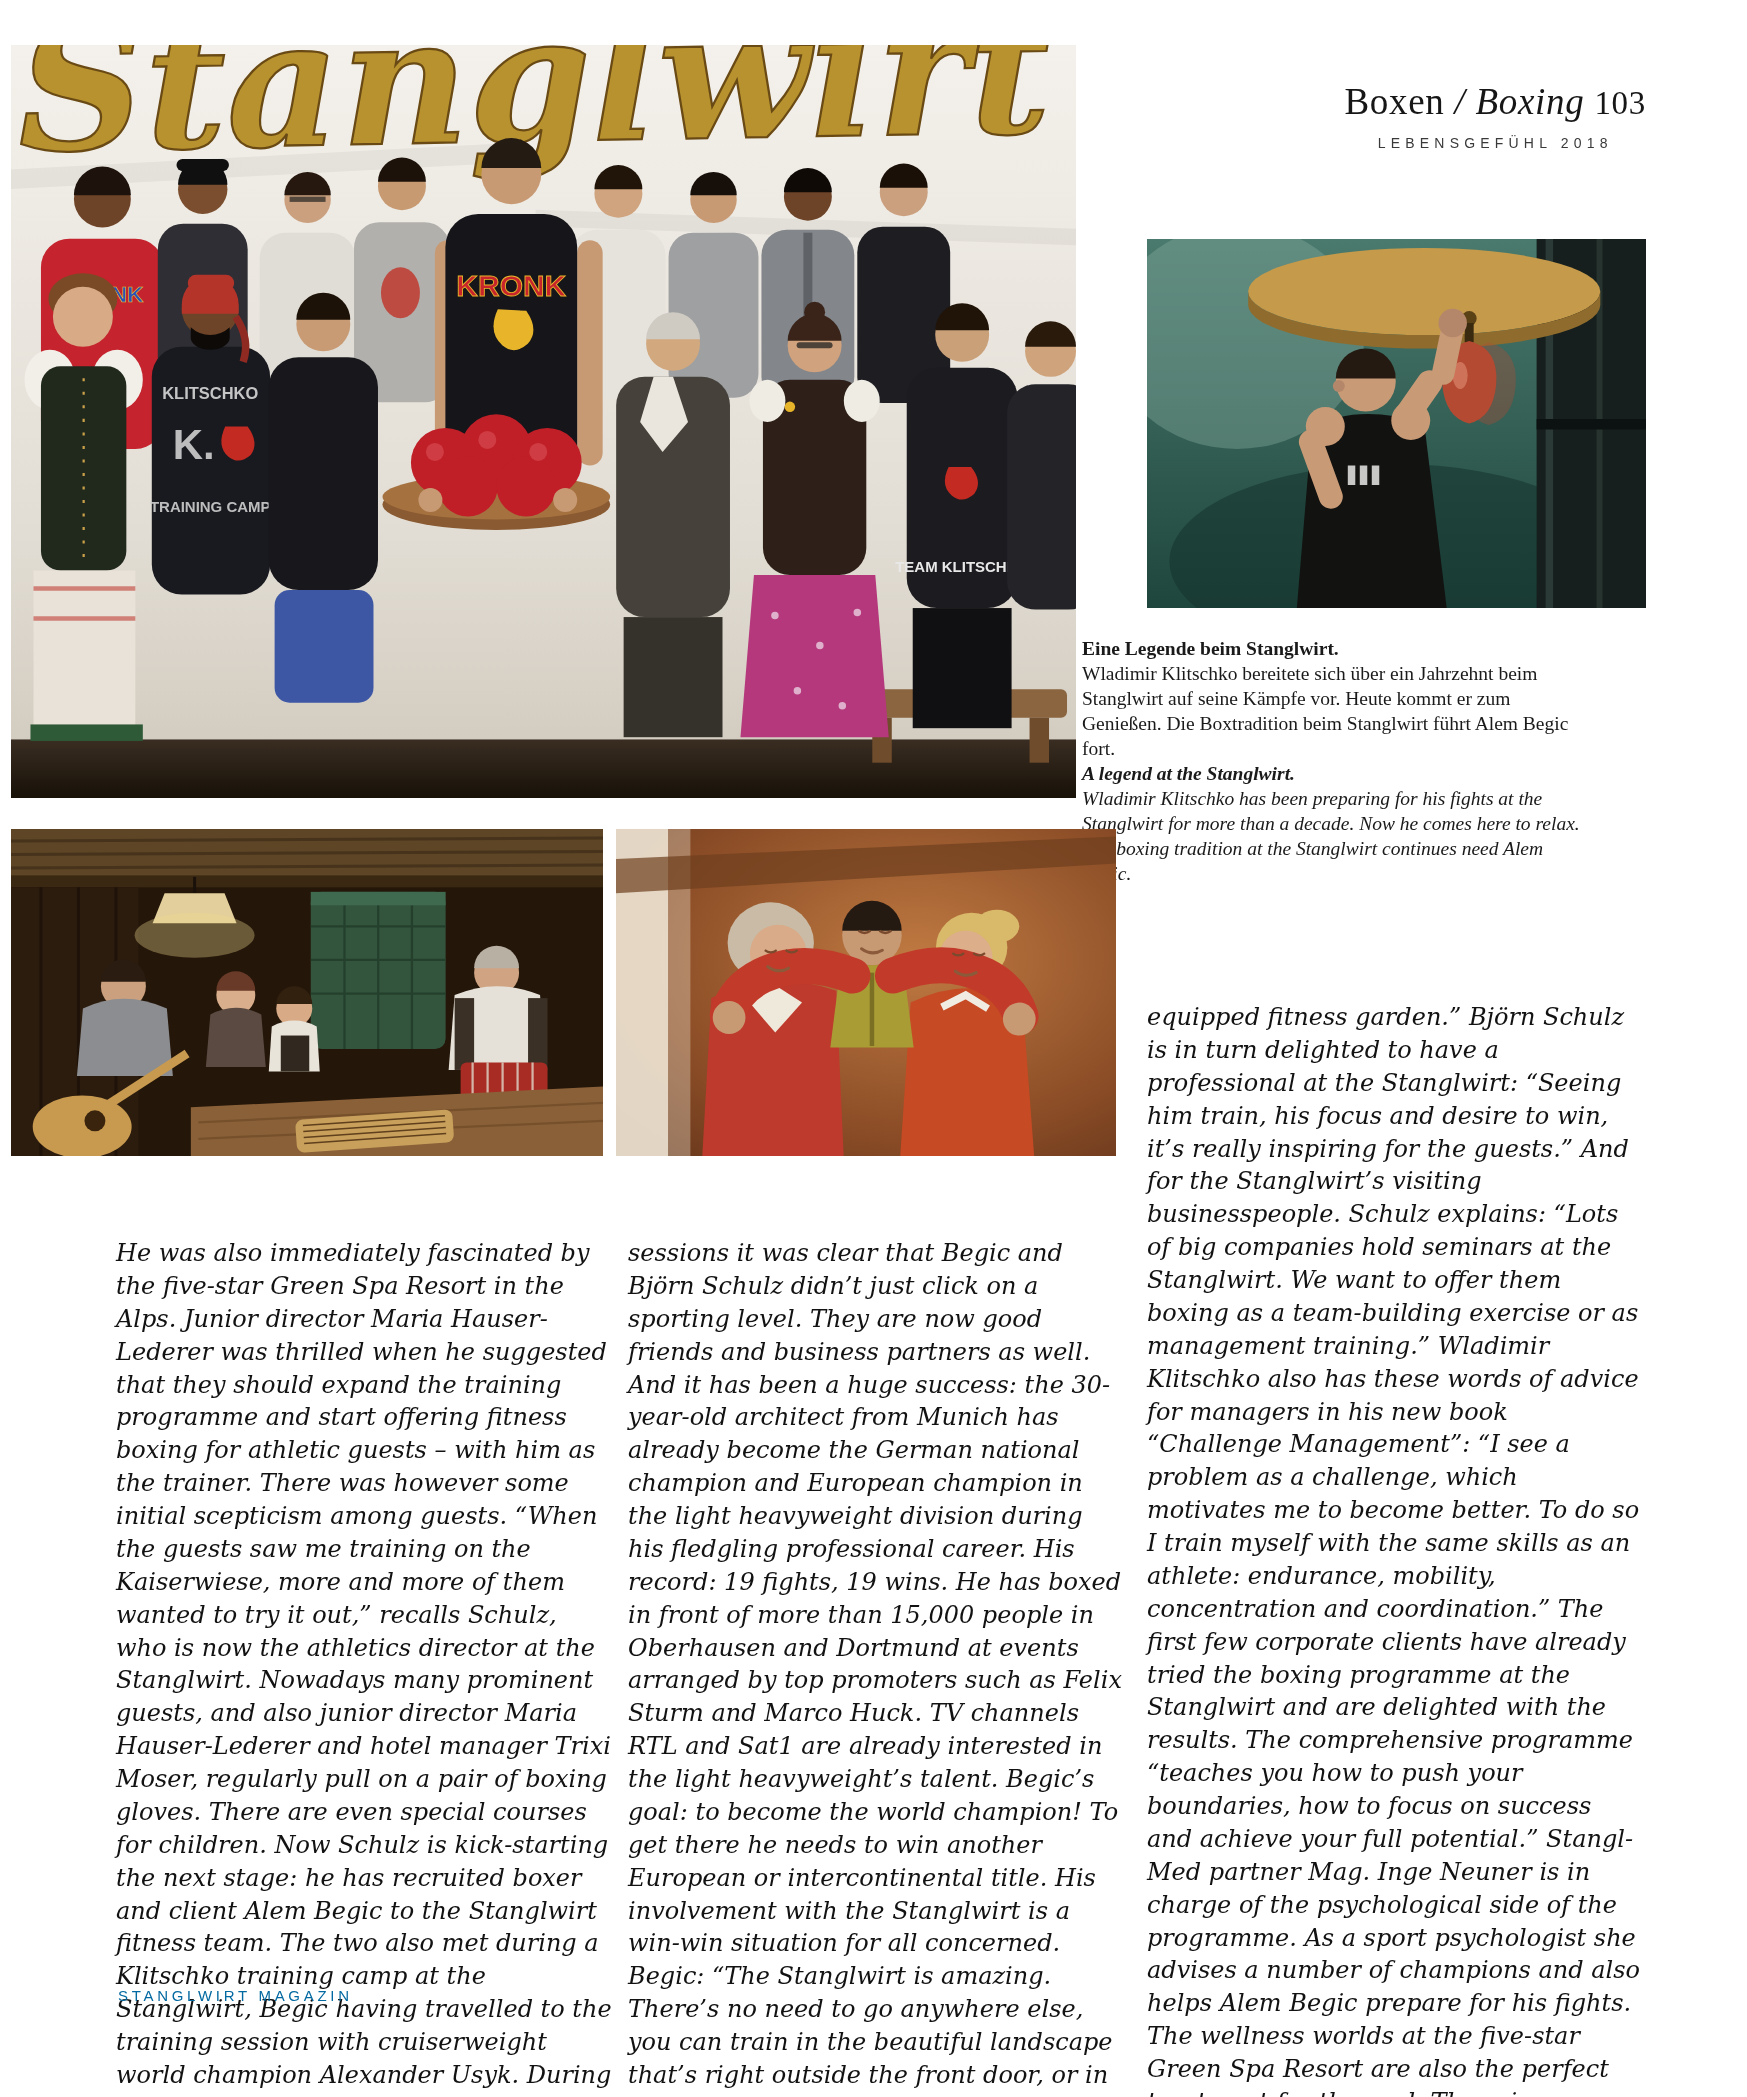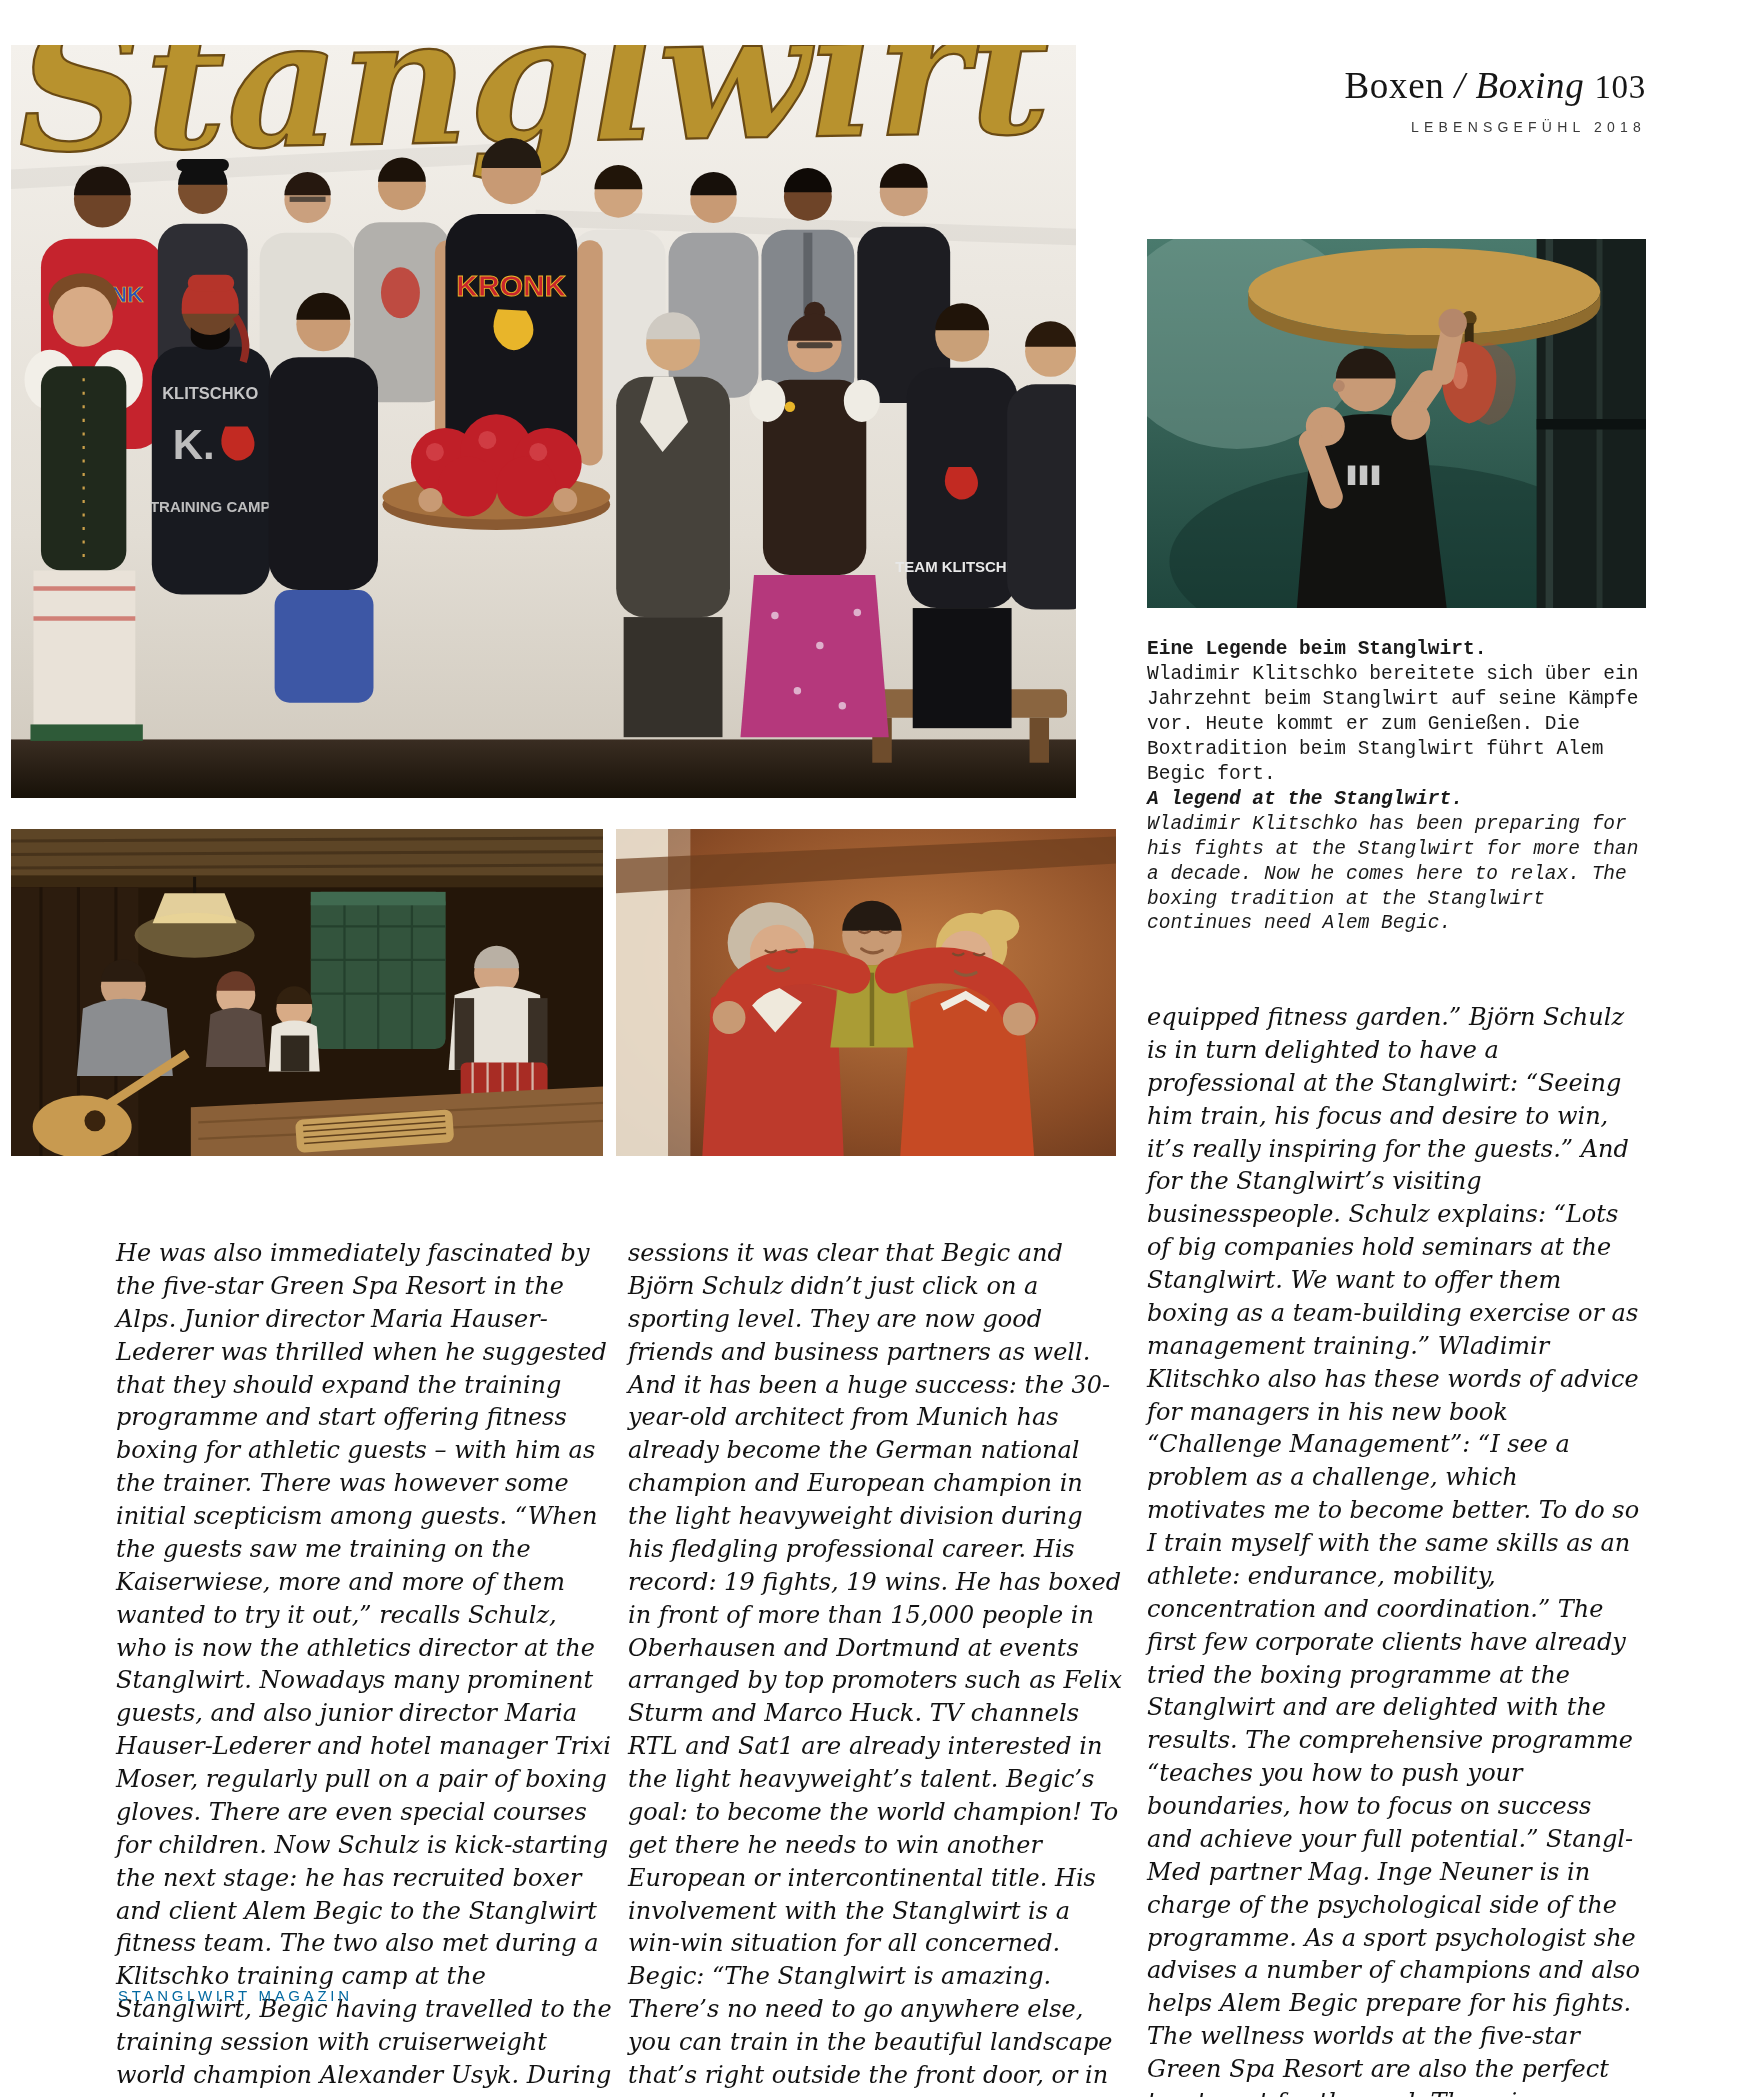--- a/index.html
+++ b/index.html
@@ -3,29 +3,29 @@
 <meta charset="utf-8">
 <style>
   html,body { margin:0; padding:0; background:#ffffff; }
   .page {
     position:relative; width:1748px; height:2097px; background:#ffffff;
     font-family:"DejaVu Serif", serif; overflow:hidden;
   }
   .photo { position:absolute; overflow:hidden; background:#ddd; }
   .photo svg { width:100%; height:100%; display:block; }
 
-  .header { position:absolute; right:102px; top:64px; text-align:right; color:#161616; }
+  .header { position:absolute; right:102px; top:80px; text-align:center; color:#161616; }
   .header-title { font-family:"Liberation Serif","DejaVu Serif",serif; font-size:37px; letter-spacing:0.7px; }
   .header-title .it { font-style:italic; }
   .header-title .num { font-size:33px; }
   .header-sub { margin-top:12px; font-family:"Liberation Sans","DejaVu Sans",sans-serif;
                 font-size:14px; letter-spacing:5.2px; color:#3a3a3a; }
 
-  .caption { position:absolute; left:1147px; top:637px; width:502px;
-             font-family:Liberation Mono, monospace;
+  .caption { position:absolute; left:1082px; top:637px; width:502px;
+             font-family:Liberation Serif, serif;
              font-size:19.5px; line-height:1.28; color:#1a1a1a; }
   .caption .b  { font-weight:bold; }
   .caption .bi { font-weight:bold; font-style:italic; }
   .caption .i  { font-style:italic; }
 
   .col { position:absolute; width:496px; font-family:"DejaVu Serif",serif; font-style:italic;
          font-size:24px; line-height:1.37; color:#121212; text-align:left; }
   .col1 { left:116px;  top:1237px; }
   .col2 { left:628px;  top:1237px; }
   .col3 { left:1147px; top:1001px; }

